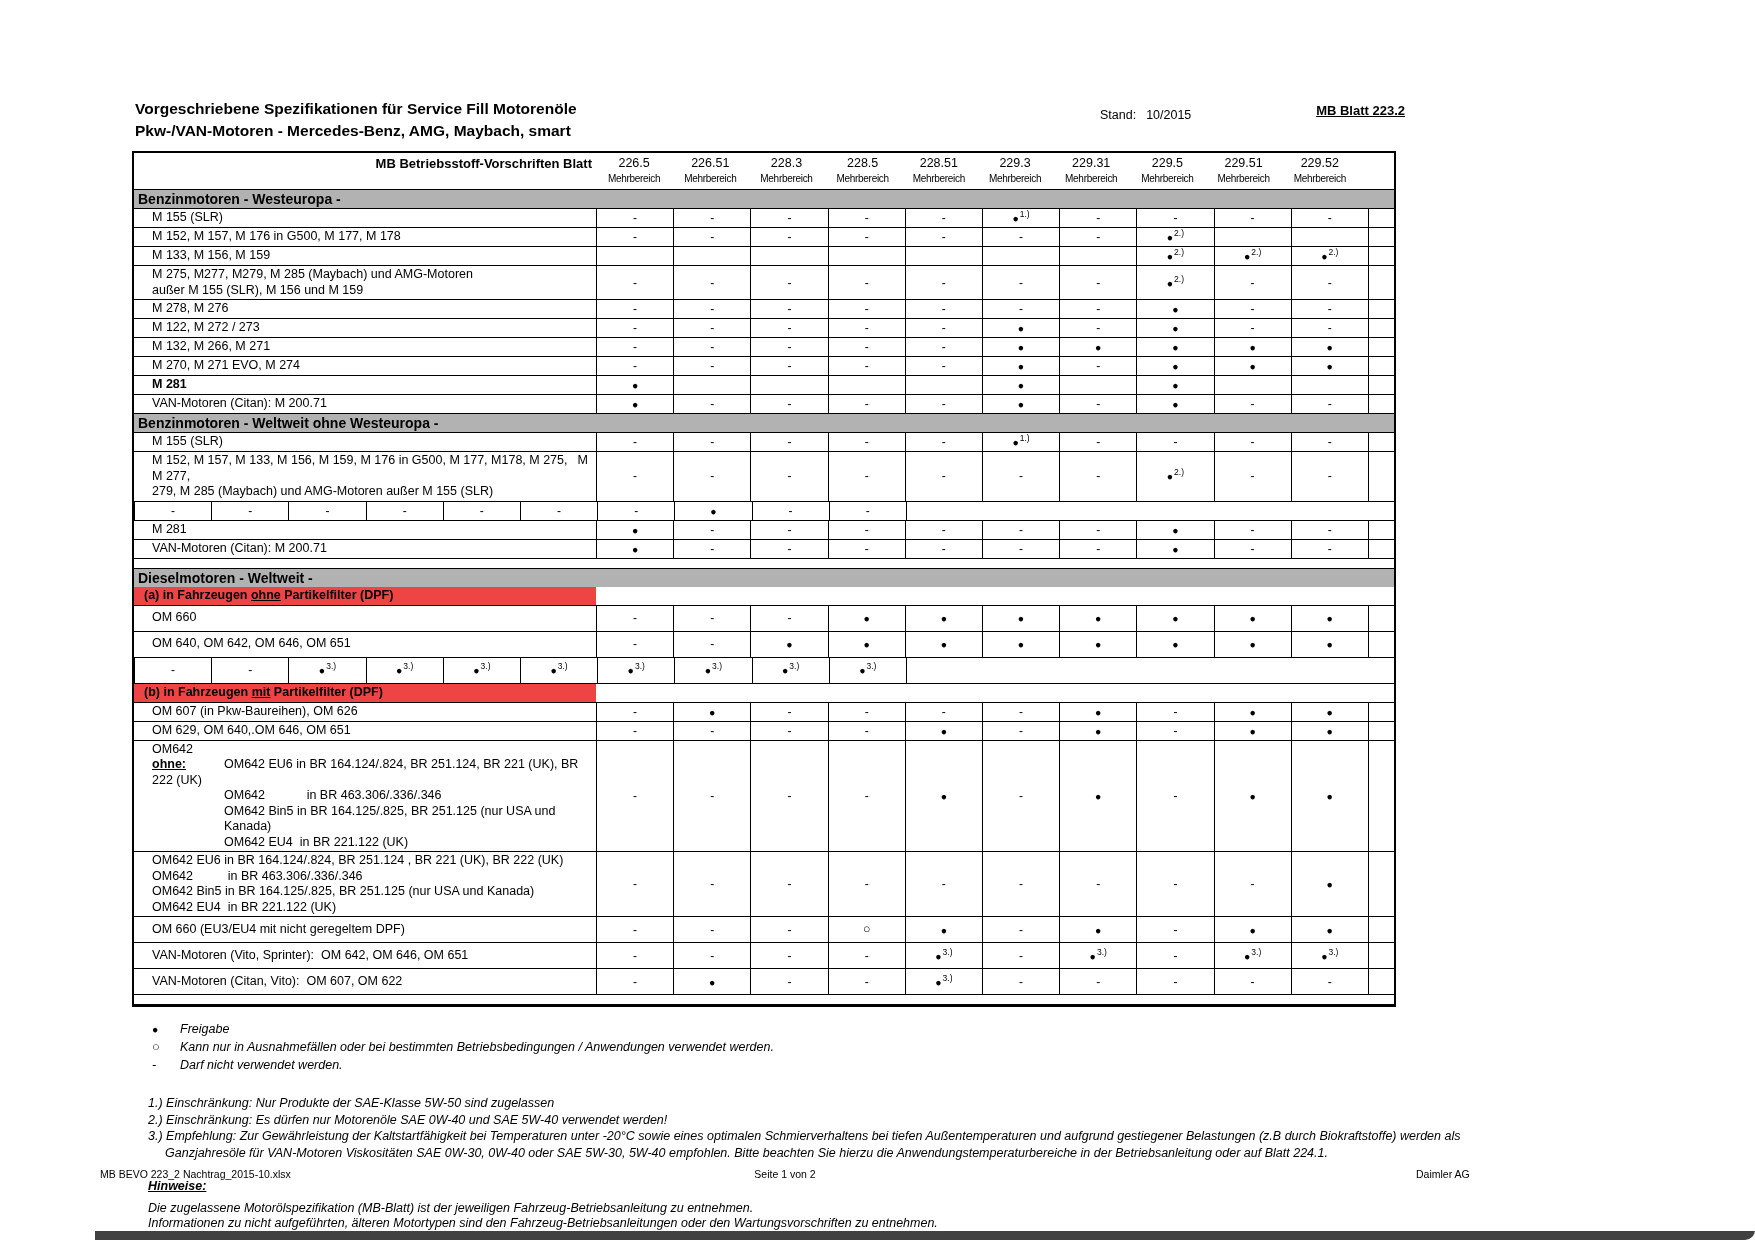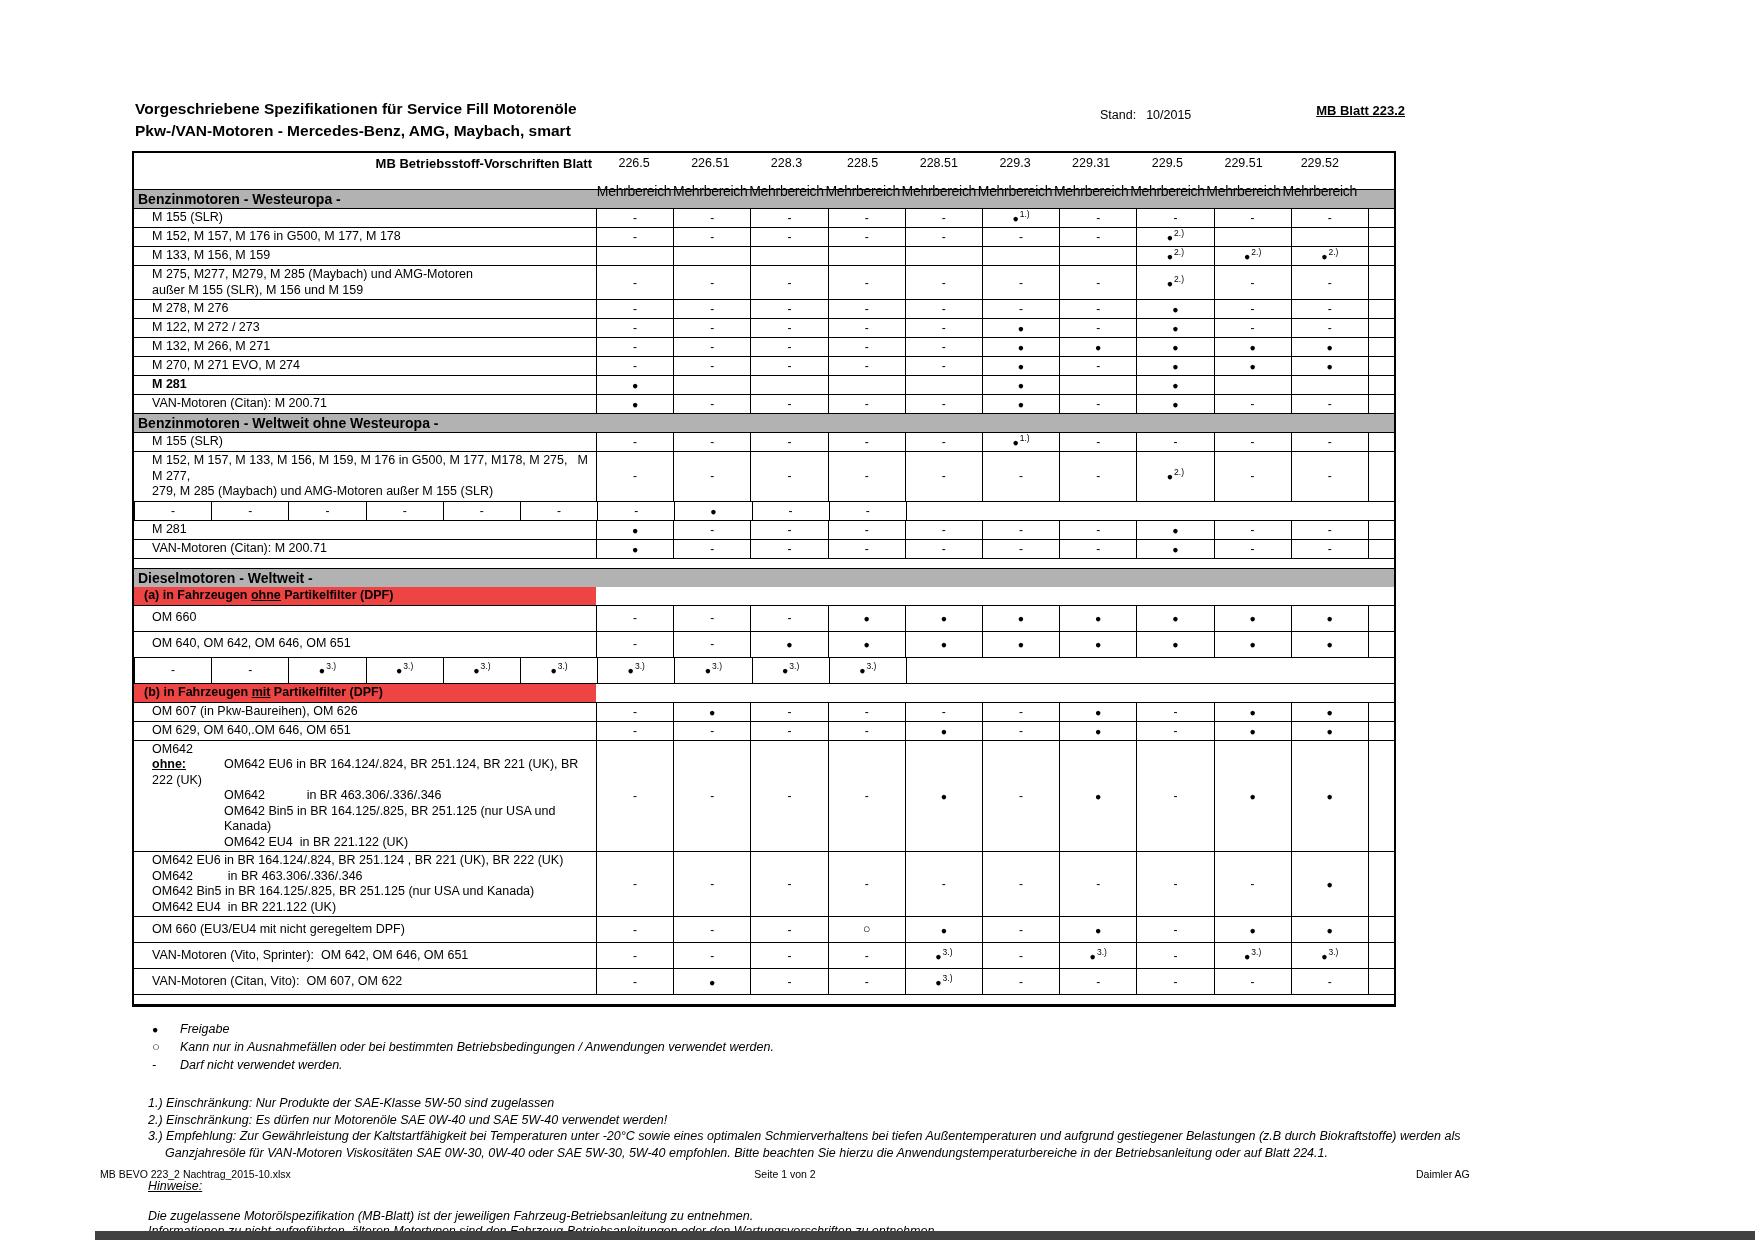--- a/index.html
+++ b/index.html
@@ -1,32 +1,32 @@
 <!DOCTYPE html>
 <html><head>
 <meta charset="utf-8">
 <style>
   html,body{margin:0;padding:0;background:#fff;}
   .page{position:relative;width:1755px;height:1240px;background:#fff;overflow:hidden;
-        font-family:"Liberation Sans",sans-serif;color:#000;}
+        font-family:"Liberation Sans",sans-serif;color:#000;border-radius:10px;}
   
   .title{margin:98px 0 0 135px;font-weight:bold;font-size:15.5px;line-height:22px;}
   .stand{position:absolute;left:1100px;top:108px;font-size:12.5px;}
   .stand span{margin-right:10px;}
   .blatt{position:absolute;right:350px;top:103px;font-weight:bold;font-size:13px;
          text-decoration:underline;}
   
   .tbl{margin:9px 0 0 132px;width:1260px;border:2px solid #000;border-bottom-width:3px;
        box-sizing:content-box;}
   .thead{display:flex;height:36px;}
   .corner{flex:0 0 462px;box-sizing:border-box;text-align:right;font-weight:bold;
           font-size:13px;padding:3px 4px 0 0;}
   .hcol{flex:0 0 76.2px;text-align:center;padding-top:3px;}
   .hnum{font-weight:normal;font-size:12.5px;}
-  .hsub{font-size:14px;margin-top:13px;letter-spacing:-0.3px;}
+  .hsub{font-size:10px;margin-top:3px;letter-spacing:-0.3px;}
   .hend{flex:1;}
   .bar{border-top:1px solid #000;background:#b2b2b2;font-weight:bold;font-size:14px;
        height:18px;line-height:18px;padding-left:4px;}
   .subbar{border-top:1px solid #000;display:flex;height:18px;}
   .subbar.noline{border-top:none;}
   .sb-label{flex:0 0 462px;box-sizing:border-box;background:#ef4444;font-weight:bold;
             font-size:12.5px;line-height:17px;padding-left:10px;}
   .sb-label .uline{text-decoration:underline;}
   .sb-rest{flex:1;}
   .row{display:flex;border-top:1px solid #000;align-items:stretch;}
@@ -49,21 +49,21 @@
   
   .legend{margin:14px 0 0 152px;font-style:italic;font-size:12.5px;}
   .lg-line{display:flex;line-height:16px;margin-bottom:2px;}
   .lsym{width:28px;font-style:normal;}
   .s-dot{font-size:10.5px;line-height:16px;}
   .s-circ{font-size:13px;}
   .s-dash{font-style:italic;}
   .footnotes{margin:22px 0 0 148px;font-style:italic;font-size:12.5px;line-height:16.5px;}
   .fn.cont{padding-left:17px;}
   .hinweise{margin:18px 0 0 148px;font-style:italic;font-size:12.5px;line-height:15.5px;}
-  .hw-title{font-weight:normal;text-decoration:underline;margin-bottom:14px;}
+  .hw-title{font-weight:bold;text-decoration:underline;margin-bottom:6px;}
   
   .footer{position:absolute;top:1168px;left:0;width:1755px;font-size:10.5px;}
   .f-left{position:absolute;left:100px;}
   .f-center{position:absolute;left:700px;width:170px;text-align:center;}
   .f-right{position:absolute;left:1416px;}
   .bottombar{position:absolute;left:95px;right:0;bottom:0;height:9px;background:#414141;}
 </style>
 </head>
 <body>
 

